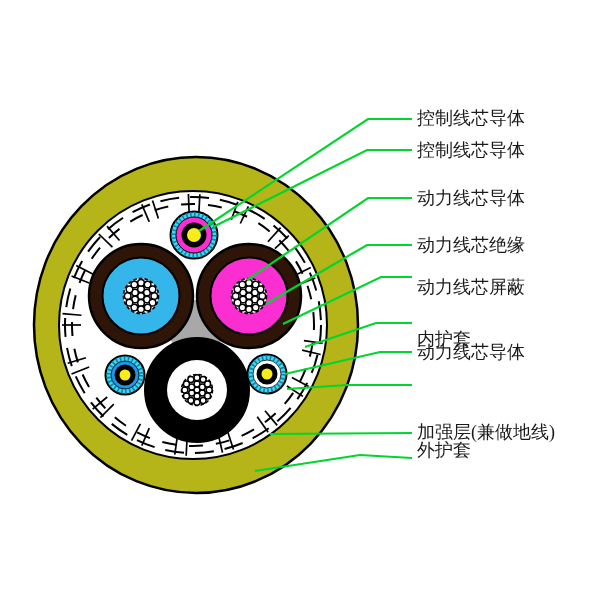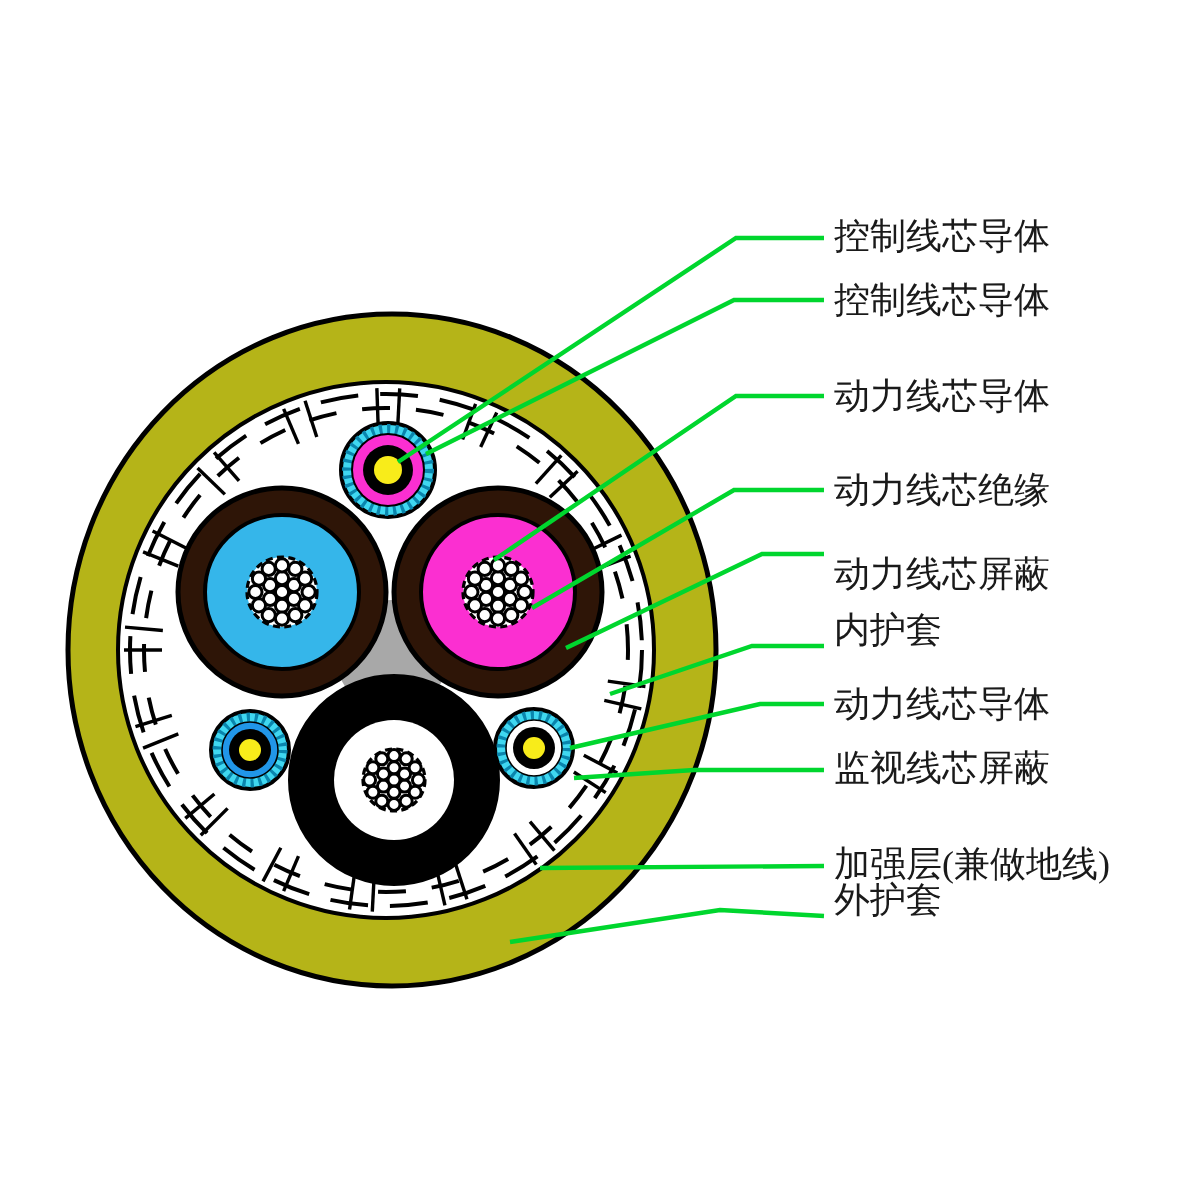--- a/index.html
+++ b/index.html
@@ -200,18 +200,17 @@
       <polyline class="leader" points="412,433 270,434"></polyline>
       <polyline class="leader" points="412,458 360,455 255,471"></polyline>
     </g>
   </svg>
 
   <div class="lbl" style="top:107px">控制线芯导体</div>
   <div class="lbl" style="top:139px">控制线芯导体</div>
   <div class="lbl" style="top:187px">动力线芯导体</div>
   <div class="lbl" style="top:234px">动力线芯绝缘</div>
   <div class="lbl" style="top:276px">动力线芯屏蔽</div>
-  <div class="lbl" style="top:304px">内护套</div>
+  <div class="lbl" style="top:328px">内护套</div>
   <div class="lbl" style="top:341px">动力线芯导体</div>
-  <div class="lbl" style="top:373px">监视线芯屏蔽</div>
   <div class="lbl" style="top:421px">加强层(兼做地线)</div>
   <div class="lbl" style="top:439px">外护套</div>
 </div>
 
 </body></html>

